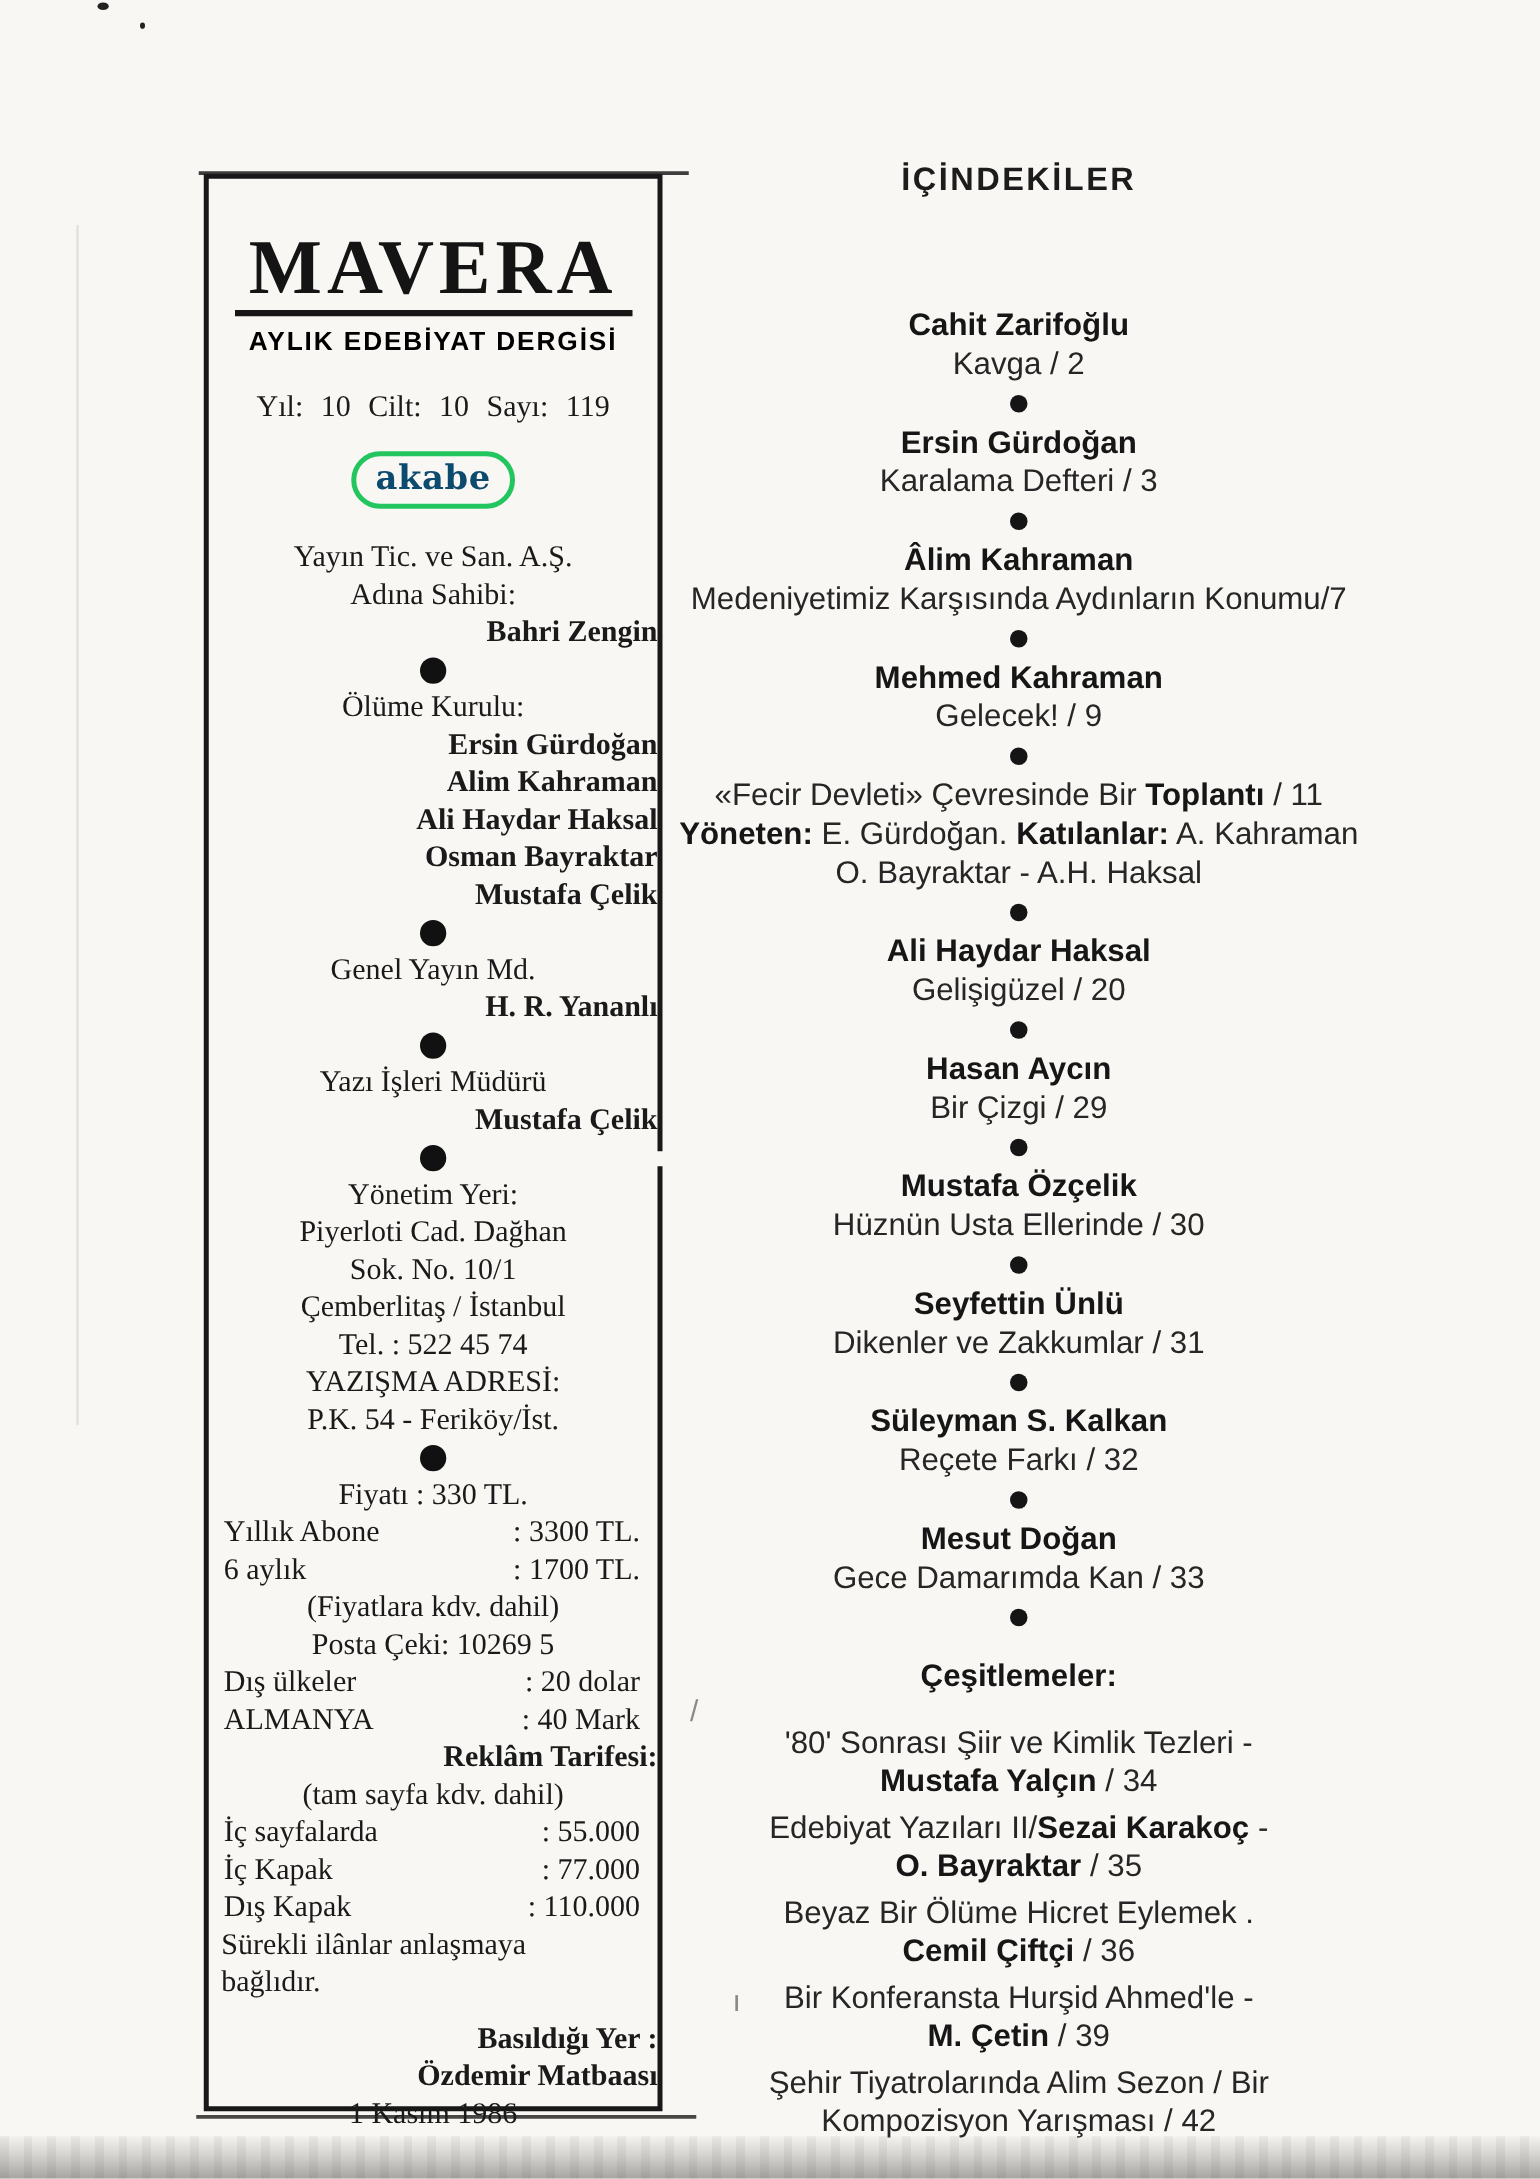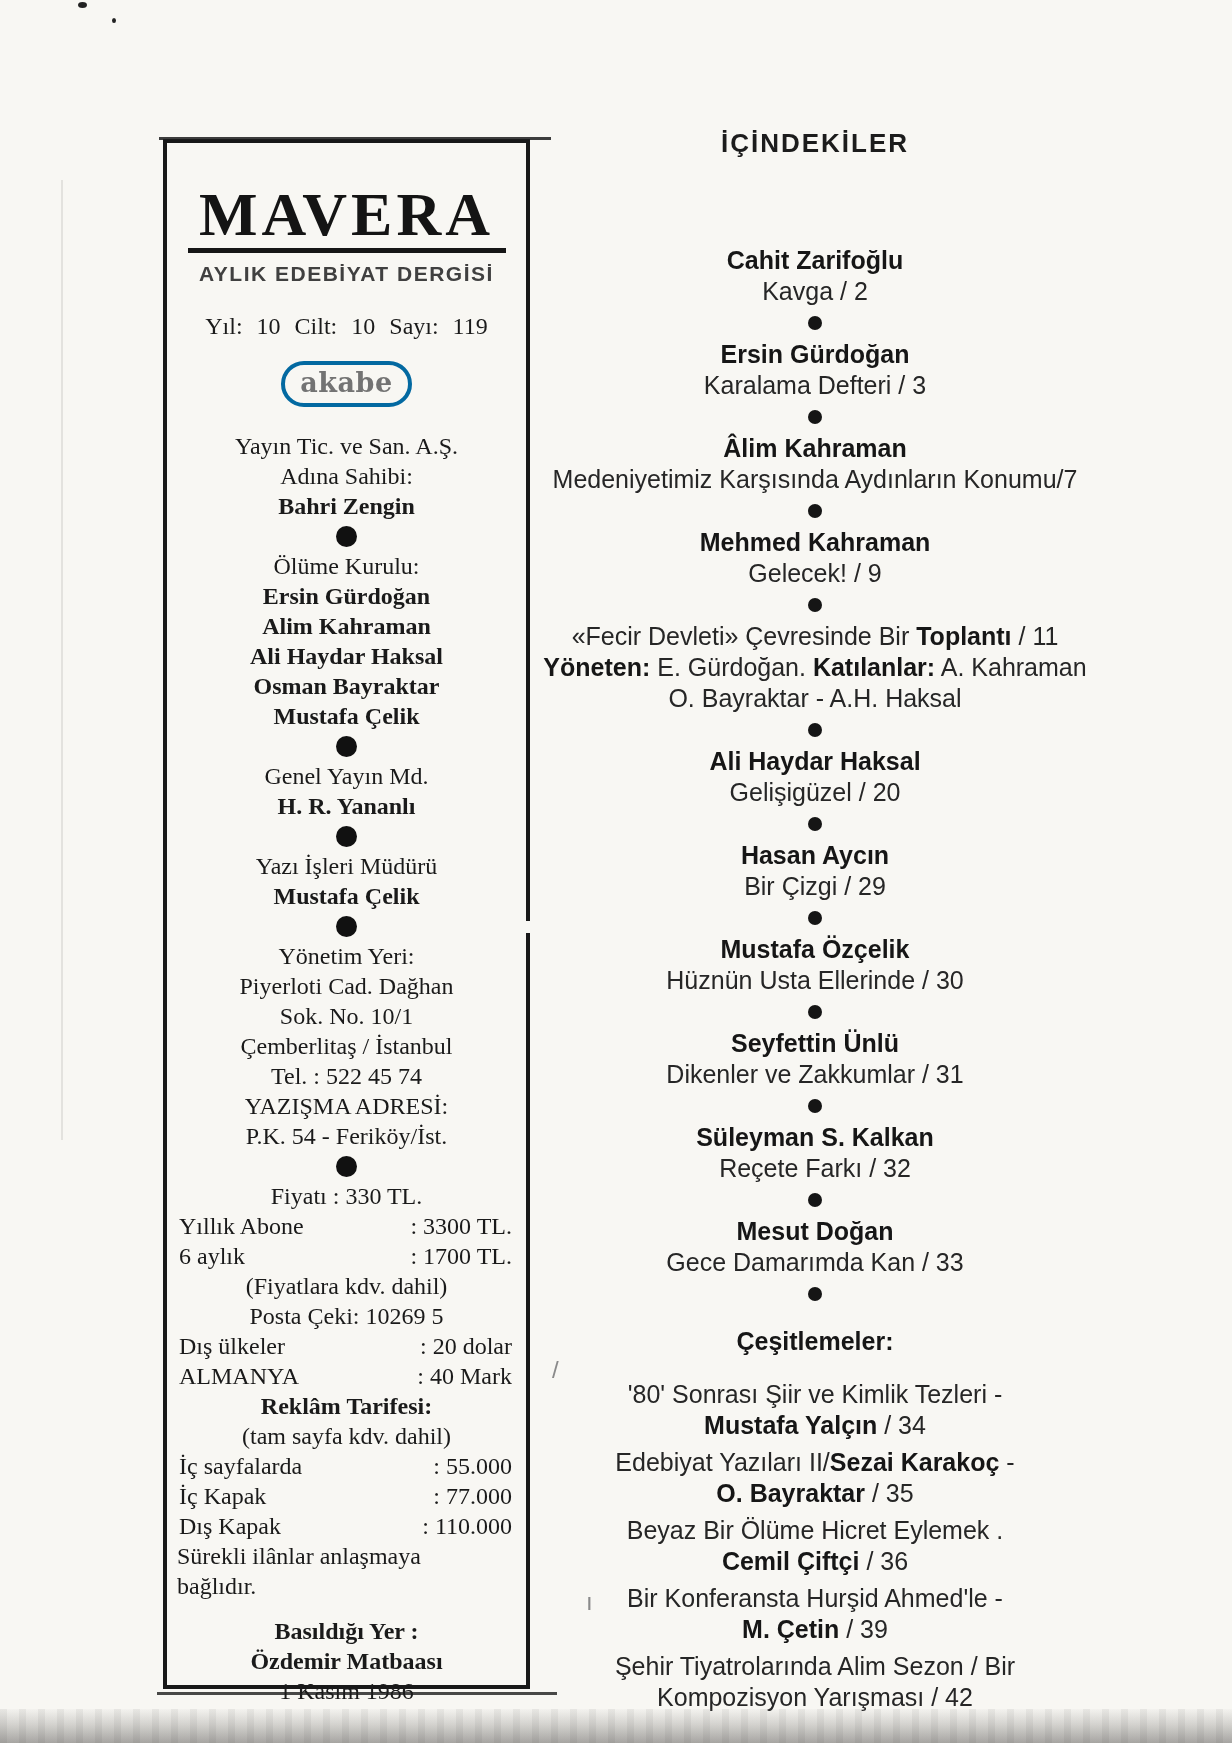--- a/index.html
+++ b/index.html
@@ -32,36 +32,36 @@
   .border-gap{position:absolute;right:-5px;top:778px;width:7px;height:12px;background:#f8f7f3;}
   .logo{
     font-family:"Liberation Serif", serif;
     font-weight:bold;font-size:62px;letter-spacing:4px;line-height:62px;
     color:#141414;white-space:nowrap;
   }
   .logo-rule{width:318px;height:5px;background:#161616;margin:3px auto 9px auto;}
   .subtitle{
     font-family:"Liberation Sans", sans-serif;
     font-weight:bold;font-size:21px;letter-spacing:1.5px;
-    color:#404040;margin-bottom:27px;white-space:nowrap;
+    color:#000000;margin-bottom:27px;white-space:nowrap;
   }
   .issue{
     font-size:24px;word-spacing:8px;margin-bottom:21px;color:#1b1b1b;white-space:nowrap;
   }
   .badge{
     display:inline-block;
-    border:4px solid #0369a1;border-radius:24px;
+    border:4px solid #22c55e;border-radius:24px;
     font-family:"DejaVu Serif", serif;
     font-weight:bold;font-size:27px;line-height:34px;
     padding:1px 15px 3px 15px;letter-spacing:.5px;
-    margin-bottom:24px;color:#737373;
+    margin-bottom:24px;color:#0c4a6e;
   }
   .m-lines{font-size:24px;}
   .m-line{height:30px;line-height:30px;white-space:nowrap;}
-  .m-line.bold{font-weight:bold;}
+  .m-line.bold{font-weight:bold;text-align:right;}
   .m-line.left{text-align:left;padding-left:10px;}
   .m-row{
     height:30px;line-height:30px;display:flex;justify-content:space-between;
     padding:0 14px 0 12px;white-space:nowrap;gap:21px;
   }
   .m-dot{height:30px;display:flex;align-items:center;justify-content:center;}
   .m-dot i{display:block;width:21px;height:21px;border-radius:50%;background:#111;}
   .m-gap{height:15px;}
   
   .toc{

